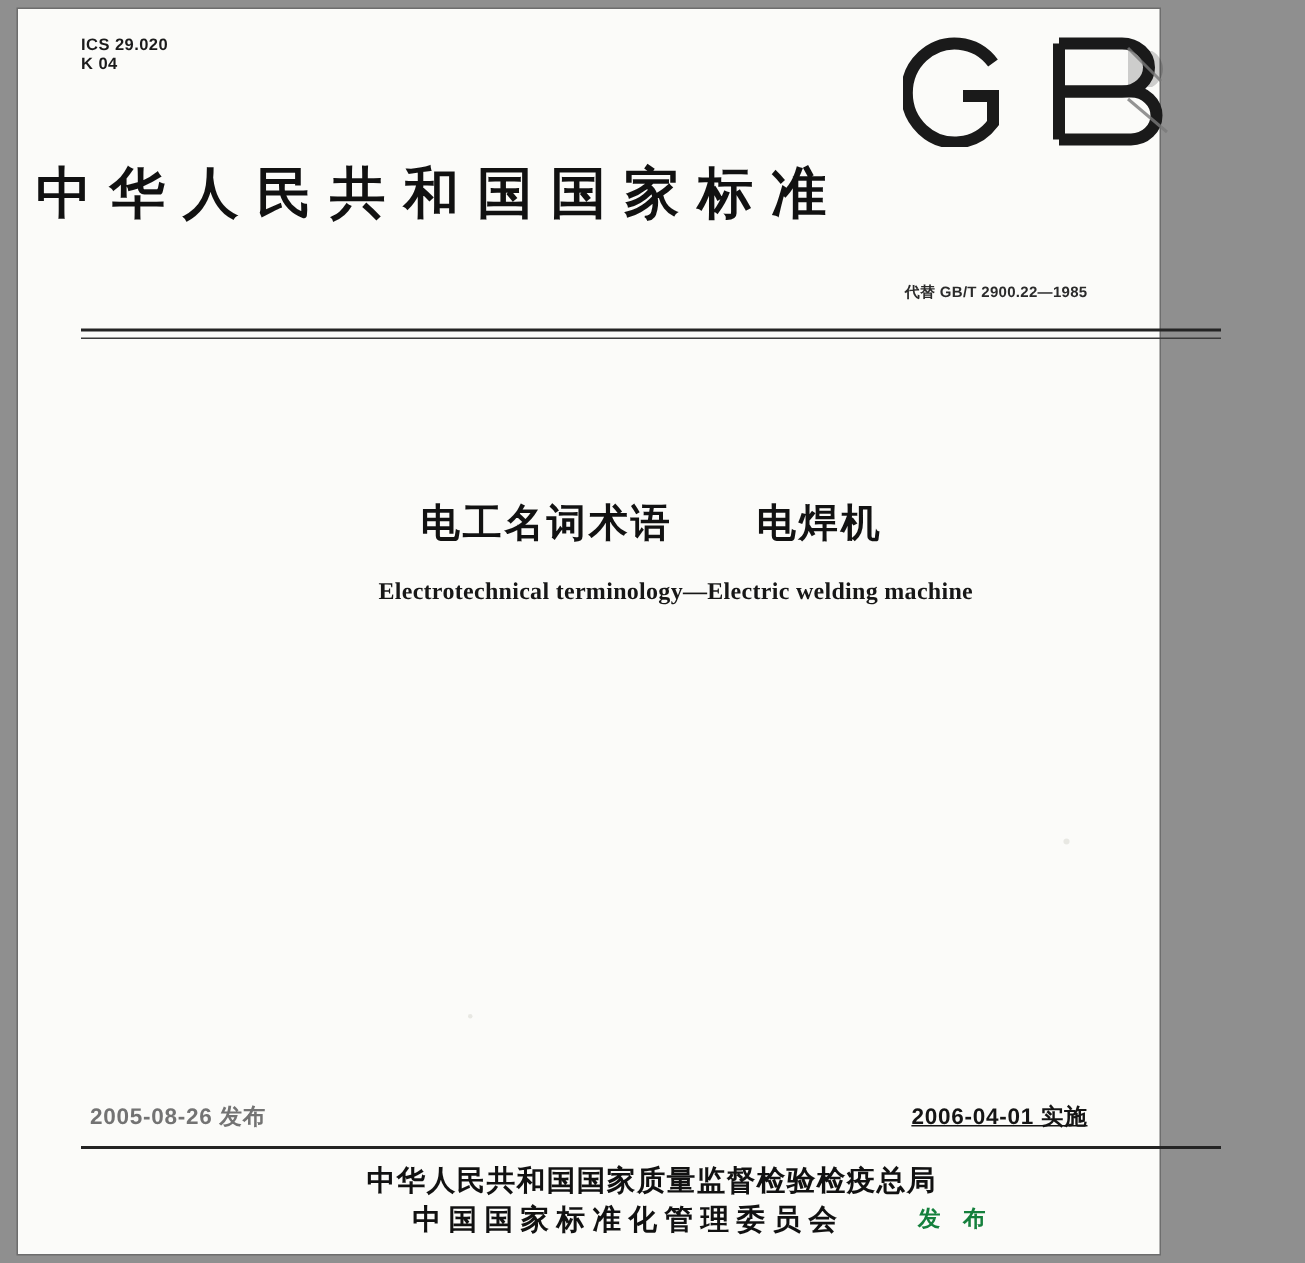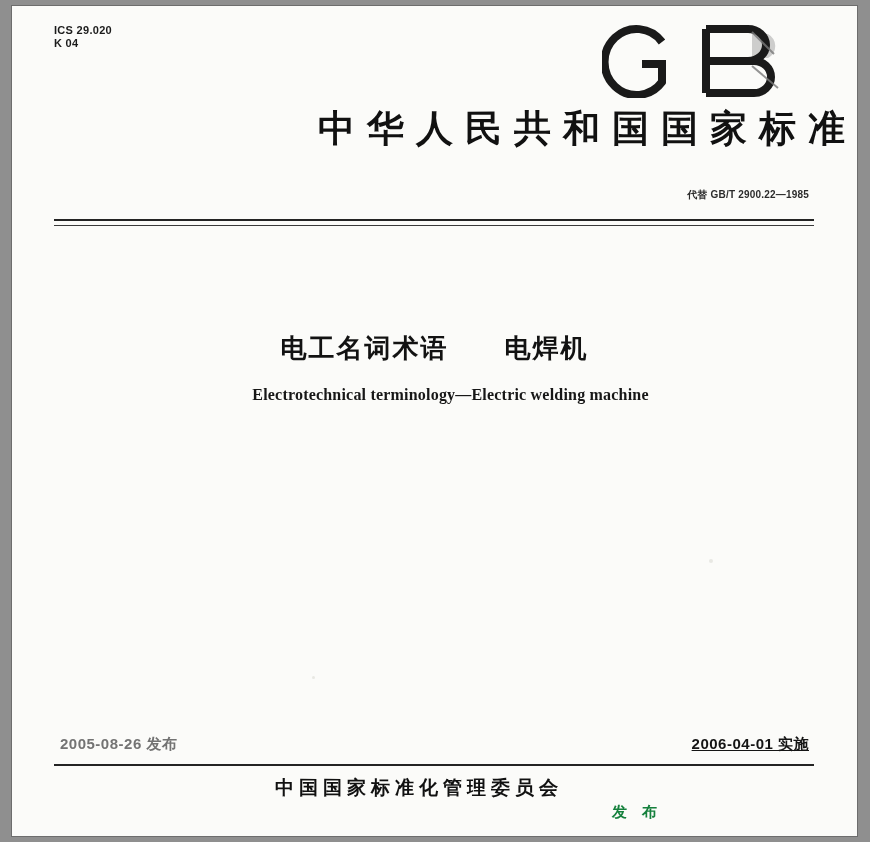--- a/index.html
+++ b/index.html
@@ -11,21 +11,21 @@
     width: 870px;
     height: 842px;
     overflow: hidden;
     font-family: "Liberation Serif", serif;
   }
 
   #page {
     position: absolute;
     left: 12px;
     top: 6px;
-    width: 845px;
+    width: 761px;
     height: 830px;
     background: #fbfbf9;
     box-shadow: 0 0 0 1px #6d6d6d;
   }
 
   
   .ics-block {
     position: absolute;
     left: 42px;
     top: 18px;
@@ -45,21 +45,21 @@
     width: 190px;
     height: 76px;
   }
 
   
   .cn-title {
     position: absolute;
     left: 0;
     top: 98px;
     width: 845px;
-    text-align: right;
+    text-align: left;
     font-family: "DejaVu Sans", sans-serif;
     font-weight: bold;
     font-size: 37px;
     letter-spacing: 12px;
     color: #111;
     text-indent: 12px;
   }
 
   
   .std-no {
@@ -243,17 +243,18 @@
   <div class="doc-title-en">Electrotechnical terminology—Electric welding machine</div>
 
   <div class="speck" style="left:300px;top:670px;width:3px;height:3px;"></div>
   <div class="speck" style="left:697px;top:553px;width:4px;height:4px;"></div>
 
   <div class="rule-bottom"></div>
   <div class="date-issue">2005-08-26 发布</div>
   <div class="date-effect">2006-04-01 实施</div>
 
   <div class="publisher">
+    <div class="pub-line1">中华人民共和国国家质量监督检验检疫总局</div>
     <div class="pub-line2">中国国家标准化管理委员会</div>
   </div>
   <div class="pub-issue">发 布</div>
 
 </div>
 
 </body></html>

